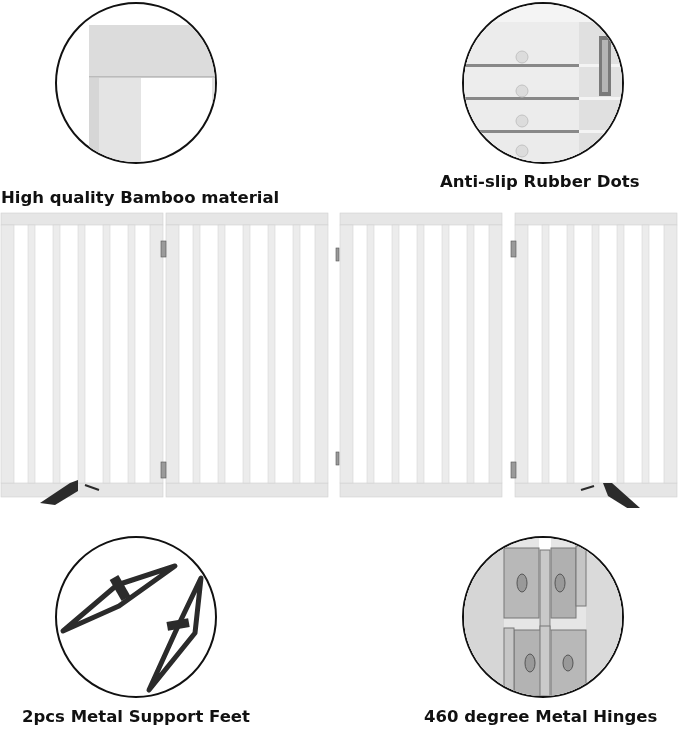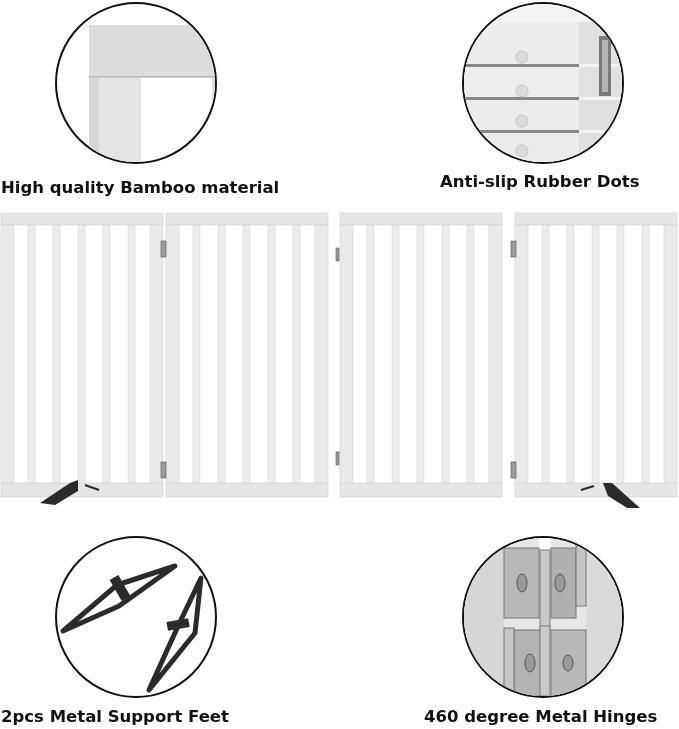--- a/index.html
+++ b/index.html
@@ -14,21 +14,21 @@
 
 <div class="circle" style="left:55px;top:2px;">
   <svg width="162" height="162" viewBox="0 0 162 162">
     <rect x="32" y="21" width="140" height="52" fill="#dcdcdc"></rect>
     <line x1="32" y1="73" x2="172" y2="73" stroke="#9a9a9a" stroke-width="1"></line>
     <rect x="32" y="74" width="52" height="100" fill="#e4e4e4"></rect>
     <rect x="32" y="74" width="10" height="100" fill="#d6d6d6"></rect>
     <rect x="155" y="74" width="6" height="100" fill="#e0e0e0"></rect>
   </svg>
 </div>
-<div class="label" style="left:1px;top:178px;text-align:right;">High quality Bamboo material</div>
+<div class="label" style="left:1px;top:188px;text-align:right;">High quality Bamboo material</div>
 
 <div class="circle" style="left:462px;top:2px;">
   <svg width="162" height="162" viewBox="0 0 162 162">
     <rect x="0" y="0" width="162" height="162" fill="#f4f4f4"></rect>
     <g>
       <rect x="0" y="18" width="115" height="42" fill="#ececec"></rect>
       <rect x="115" y="18" width="50" height="42" fill="#e0e0e0"></rect>
       <rect x="0" y="60" width="115" height="3" fill="#888"></rect>
       <rect x="0" y="63" width="115" height="30" fill="#ededed"></rect>
       <rect x="115" y="63" width="50" height="30" fill="#e1e1e1"></rect>
@@ -102,21 +102,21 @@
 <div class="circle" style="left:55px;top:536px;">
   <svg width="162" height="162" viewBox="0 0 162 162">
     <g fill="none" stroke="#2b2b2b" stroke-width="5" stroke-linejoin="round">
       <polygon points="6,93 60,47 118,28 62,68"></polygon>
       <polygon points="144,40 138,95 92,152 122,86"></polygon>
     </g>
     <rect x="58" y="38" width="10" height="24" fill="#2b2b2b" transform="rotate(-30 63 50)"></rect>
     <rect x="110" y="82" width="22" height="9" fill="#2b2b2b" transform="rotate(-10 121 86)"></rect>
   </svg>
 </div>
-<div class="label" style="left:1px;top:707px;text-align:right;">2pcs Metal Support Feet</div>
+<div class="label" style="left:22px;top:707px;text-align:right;">2pcs Metal Support Feet</div>
 
 <div class="circle" style="left:462px;top:536px;">
   <svg width="162" height="162" viewBox="0 0 162 162">
     <rect x="0" y="0" width="162" height="162" fill="#e6e6e6"></rect>
     <rect x="0" y="0" width="40" height="162" fill="#d6d6d6"></rect>
     <rect x="122" y="0" width="40" height="162" fill="#dadada"></rect>
     <rect x="75" y="0" width="12" height="162" fill="#ffffff"></rect>
 
     <rect x="40" y="10" width="35" height="70" fill="#b8b8b8" stroke="#777"></rect>
     <rect x="87" y="10" width="25" height="70" fill="#b0b0b0" stroke="#777"></rect>

